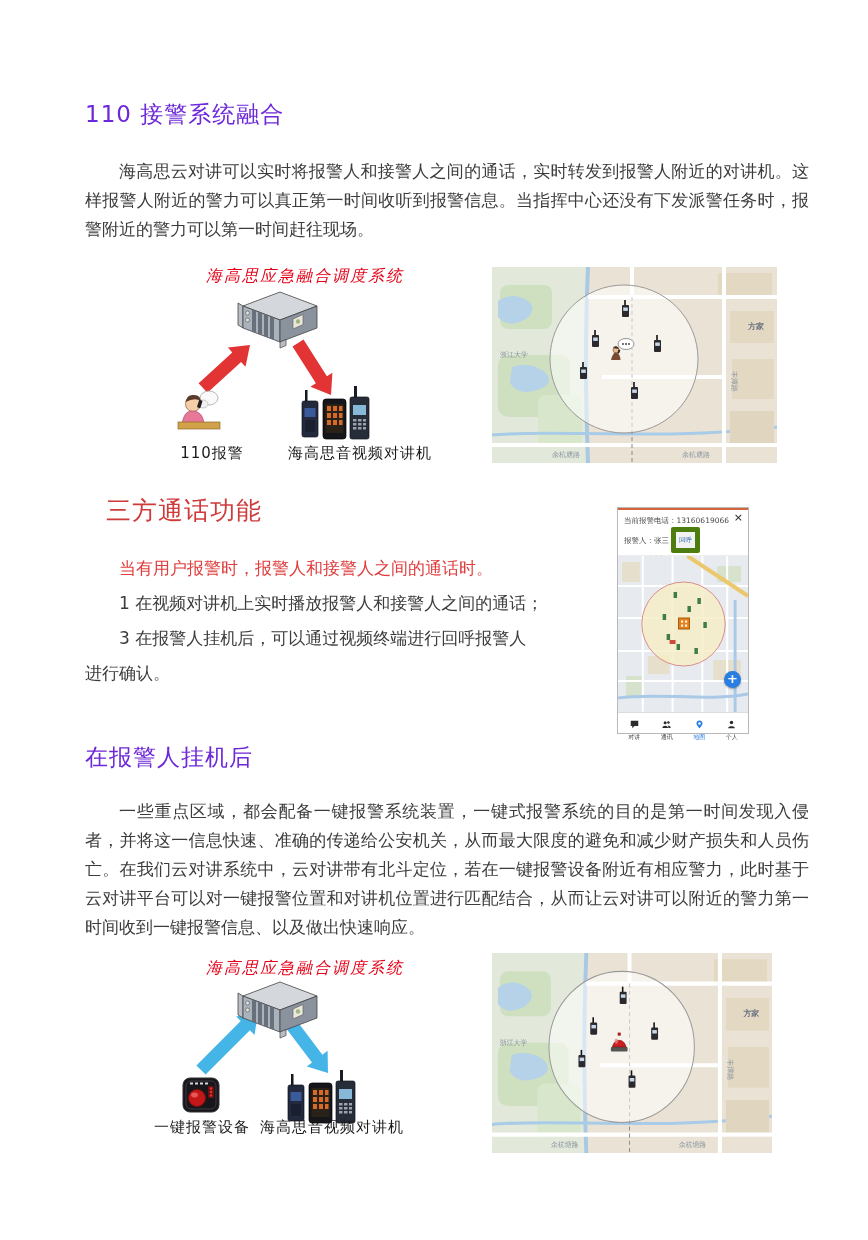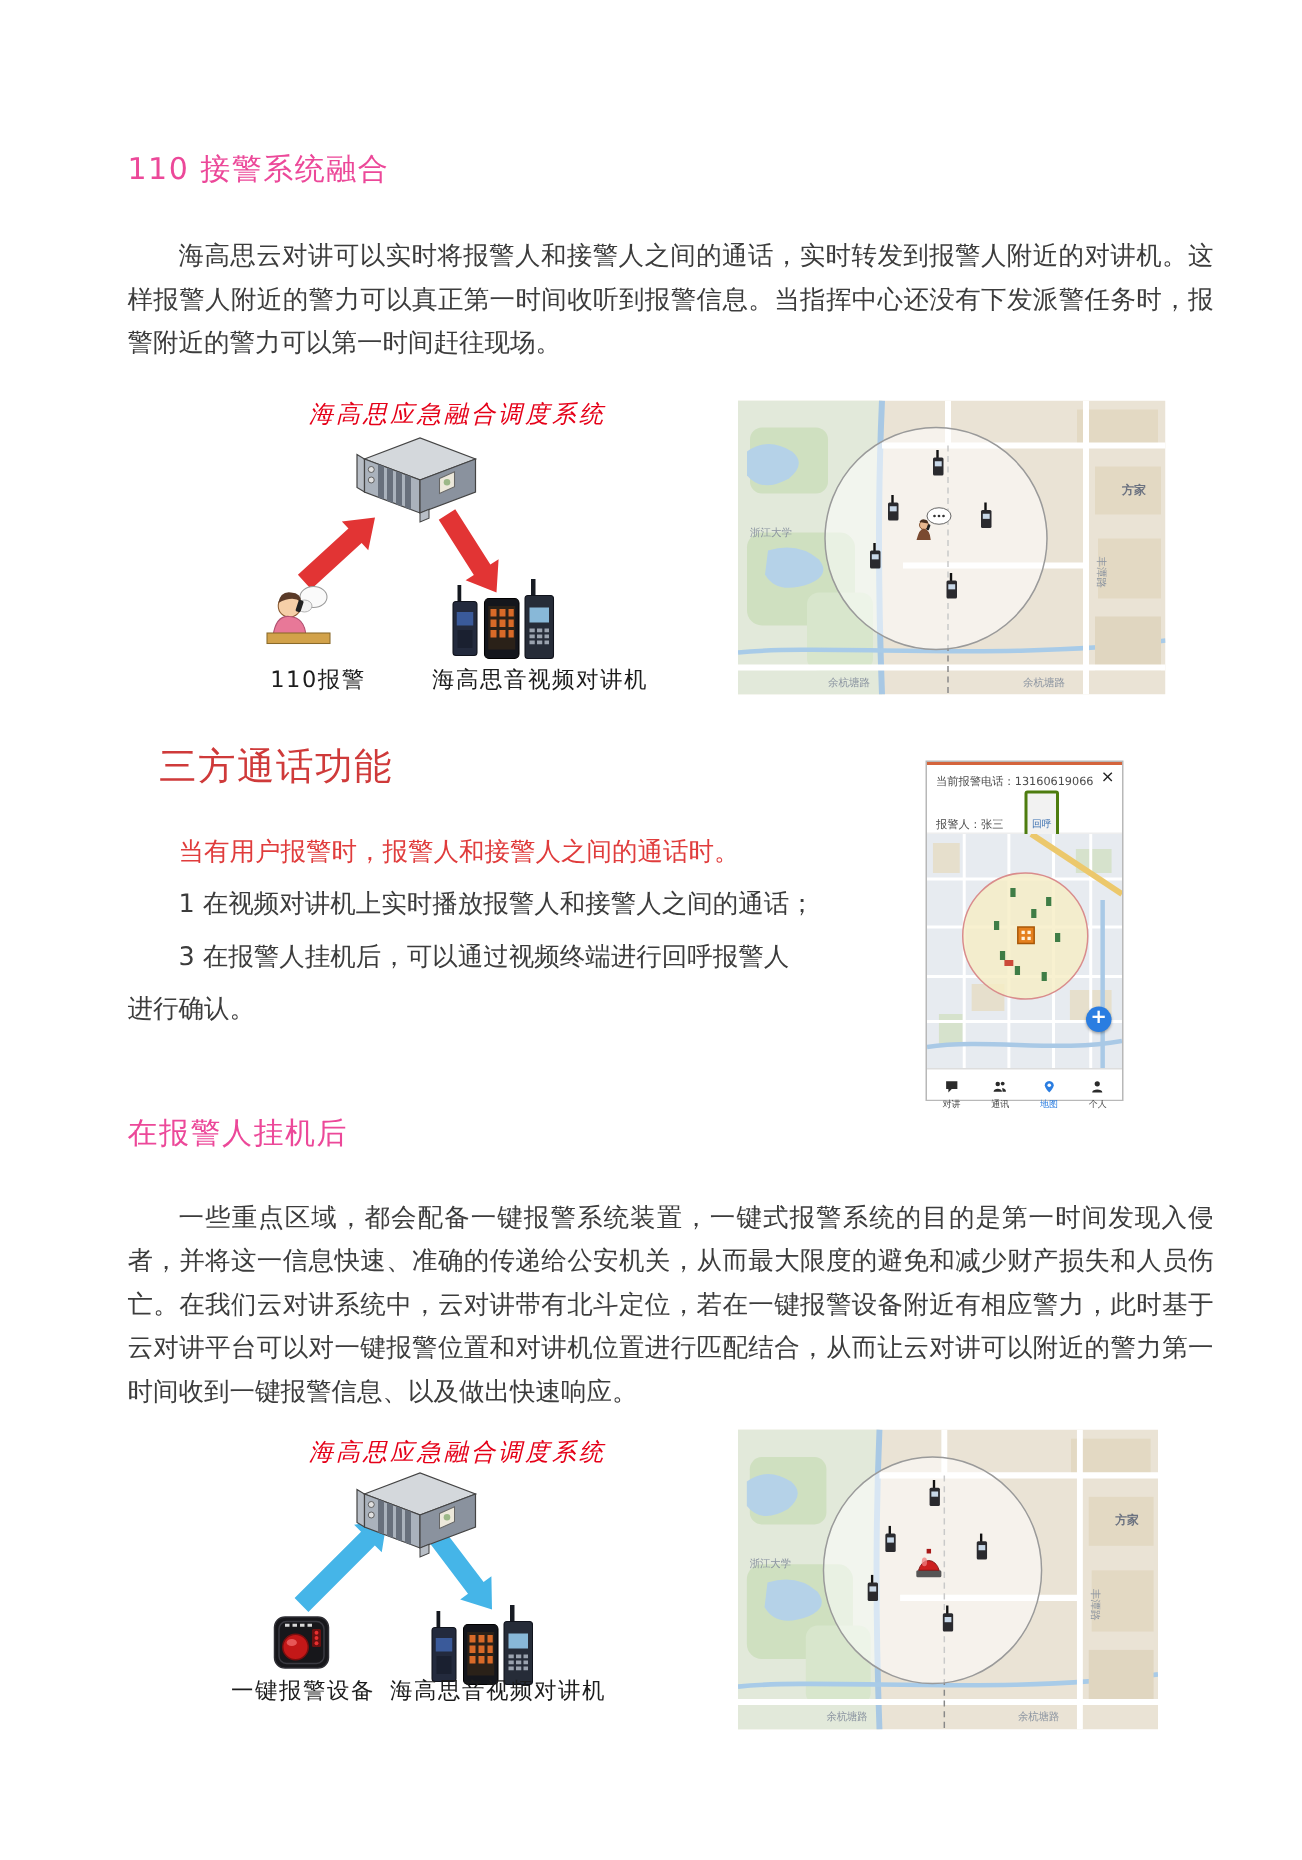--- a/index.html
+++ b/index.html
@@ -1,20 +1,20 @@
 <!DOCTYPE html>
 <html><head>
 <meta charset="utf-8">
 <style>
   html,body{margin:0;padding:0;background:#ffffff;}
   .page{position:relative;width:868px;height:1240px;background:#ffffff;overflow:hidden;
         font-family:"DejaVu Sans","Liberation Sans",sans-serif;color:#3a3a3a;}
   .abs{position:absolute;}
   h1,h2,p{margin:0;padding:0;font-weight:normal;}
-  .h-blue{color:#ec4899;font-size:20px;letter-spacing:1px;}
+  .h-blue{color:#6d28d9;font-size:23px;letter-spacing:1px;}
   .h-red{color:#cf3a3a;font-size:25px;letter-spacing:1px;}
   .body-text{font-size:17px;line-height:29px;text-align:justify;text-indent:2em;color:#3c3c3c;}
   .lead-red{color:#e03c3c;font-size:17px;text-indent:2em;}
   .list-block{font-size:17px;line-height:35px;color:#3c3c3c;}
   .list-line{text-indent:2em;}
   .list-line.no-indent{text-indent:0;}
   .diagram{position:absolute;}
   .diagram-title{position:absolute;left:0;right:0;top:6px;text-align:center;color:#e50018;
         font-family:"DejaVu Serif","Liberation Serif",serif;font-style:italic;font-weight:normal;
         font-size:16px;letter-spacing:2px;}
@@ -23,22 +23,22 @@
   .map-figure{position:absolute;}
   .map-figure svg{width:100%;height:100%;display:block;}
   .map-text{font-size:7px;fill:#8a93a0;}
   .map-text-dark{font-size:8px;fill:#6b7280;font-weight:bold;}
   
   .phone{position:absolute;left:617px;top:507px;width:132px;height:227px;background:#fff;
          border:1px solid #b8b8b8;box-sizing:border-box;}
   .phone-info{position:relative;height:48px;border-top:2px solid #d4643c;border-bottom:1px solid #eee;
          padding:4px 6px 0 6px;box-sizing:border-box;font-size:7.5px;color:#4a4a4a;line-height:13px;}
   .phone-close{position:absolute;top:2px;right:5px;font-size:11px;color:#222;line-height:11px;}
-  .callback-btn{display:inline-block;border:2px solid #4d7c0f;background:#f2f2f2;color:#3a6fb0;
-         font-size:6.5px;line-height:8px;padding:16px 3px;margin-left:14px;border-radius:2px;vertical-align:1px;}
+  .callback-btn{display:inline-block;border:5px solid #4d7c0f;background:#f2f2f2;color:#3a6fb0;
+         font-size:6.5px;line-height:8px;padding:4px 3px;margin-left:2px;border-radius:2px;vertical-align:1px;}
   .phone-map{position:relative;height:158px;}
   .phone-map svg{width:100%;height:100%;display:block;}
   .fab{position:absolute;right:7px;bottom:26px;width:17px;height:17px;border-radius:50%;
        background:#2a7de1;color:#fff;text-align:center;font-size:13px;line-height:16px;font-weight:bold;
        box-shadow:0 1px 2px rgba(0,0,0,.35);}
   .tabbar{position:absolute;left:0;right:0;bottom:0;height:20px;background:#fff;border-top:1px solid #ddd;
           display:flex;}
   .tab{flex:1;text-align:center;padding-top:1px;}
   .tab .tab-label{display:block;font-size:6px;line-height:7px;color:#444;}
   .tab.active .tab-label{color:#2a7de1;}
@@ -284,21 +284,21 @@
             <circle cx="6" cy="3.4" r="2.3" fill="#2b2b2b"></circle>
             <path d="M1.5,11 C1.5,7.6 10.5,7.6 10.5,11 Z" fill="#2b2b2b"></path>
           </svg>
         <span class="tab-label">个人</span>
       </div>
     </div>
   </div>
 
   <h2 class="abs h-blue" style="left:85px;top:742px;">在报警人挂机后</h2>
 
-  <p class="abs body-text" style="left:85px;top:797px;width:724px;font-family:Liberation Serif, serif;">一些重点区域，都会配备一键报警系统装置，一键式报警系统的目的是第一时间发现入侵者，并将这一信息快速、准确的传递给公安机关，从而最大限度的避免和减少财产损失和人员伤亡。在我们云对讲系统中，云对讲带有北斗定位，若在一键报警设备附近有相应警力，此时基于云对讲平台可以对一键报警位置和对讲机位置进行匹配结合，从而让云对讲可以附近的警力第一时间收到一键报警信息、以及做出快速响应。</p>
+  <p class="abs body-text" style="left:85px;top:797px;width:724px;">一些重点区域，都会配备一键报警系统装置，一键式报警系统的目的是第一时间发现入侵者，并将这一信息快速、准确的传递给公安机关，从而最大限度的避免和减少财产损失和人员伤亡。在我们云对讲系统中，云对讲带有北斗定位，若在一键报警设备附近有相应警力，此时基于云对讲平台可以对一键报警位置和对讲机位置进行匹配结合，从而让云对讲可以附近的警力第一时间收到一键报警信息、以及做出快速响应。</p>
 
   <div class="diagram" style="left:138px;top:952px;width:334px;height:195px;">
     <svg class="diagram-svg" viewBox="0 0 334 195">
 
       <g>
         <polygon points="58.4,113.4 102.7,69.1 98.1,64.5 120,61 116.5,82.9 111.9,78.3 67.6,122.6" fill="#45b5e8"></polygon>
       </g>
       <g>
         <polygon points="155.2,64.1 184.4,102.7 189.6,98.8 190,121 168.8,114.4 174,110.5 144.8,71.9" fill="#45b5e8"></polygon>
       </g>

